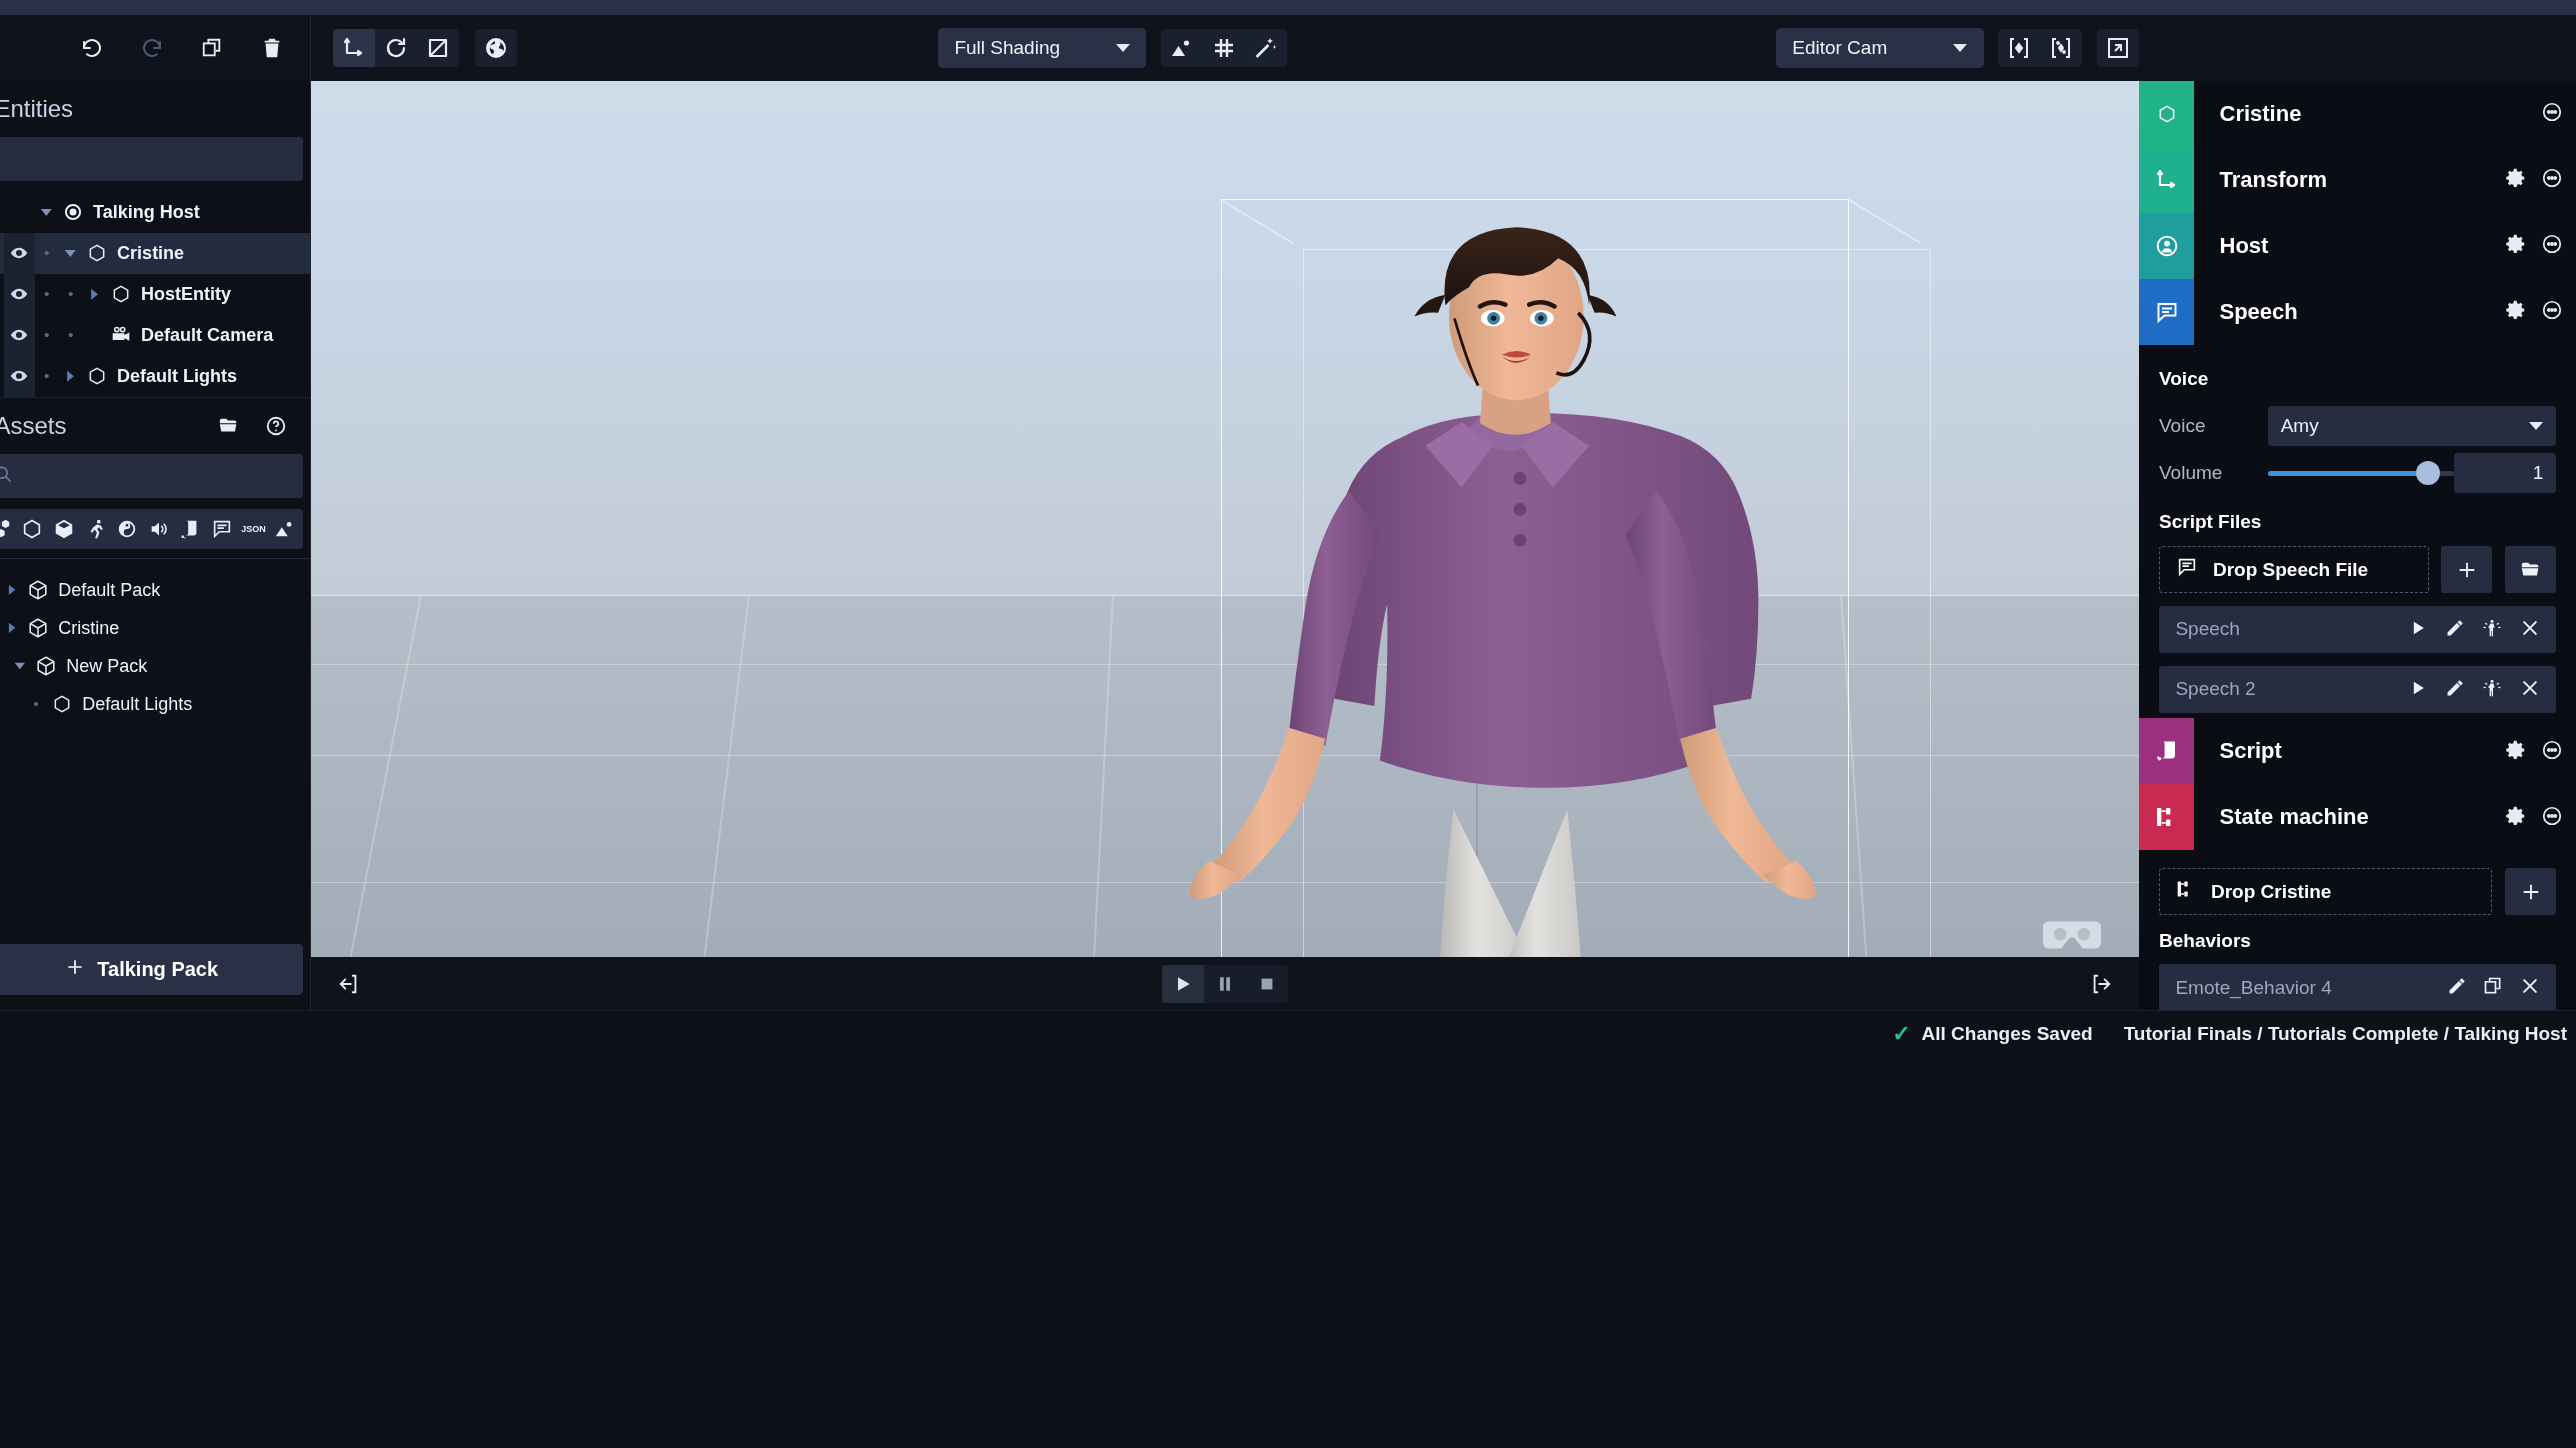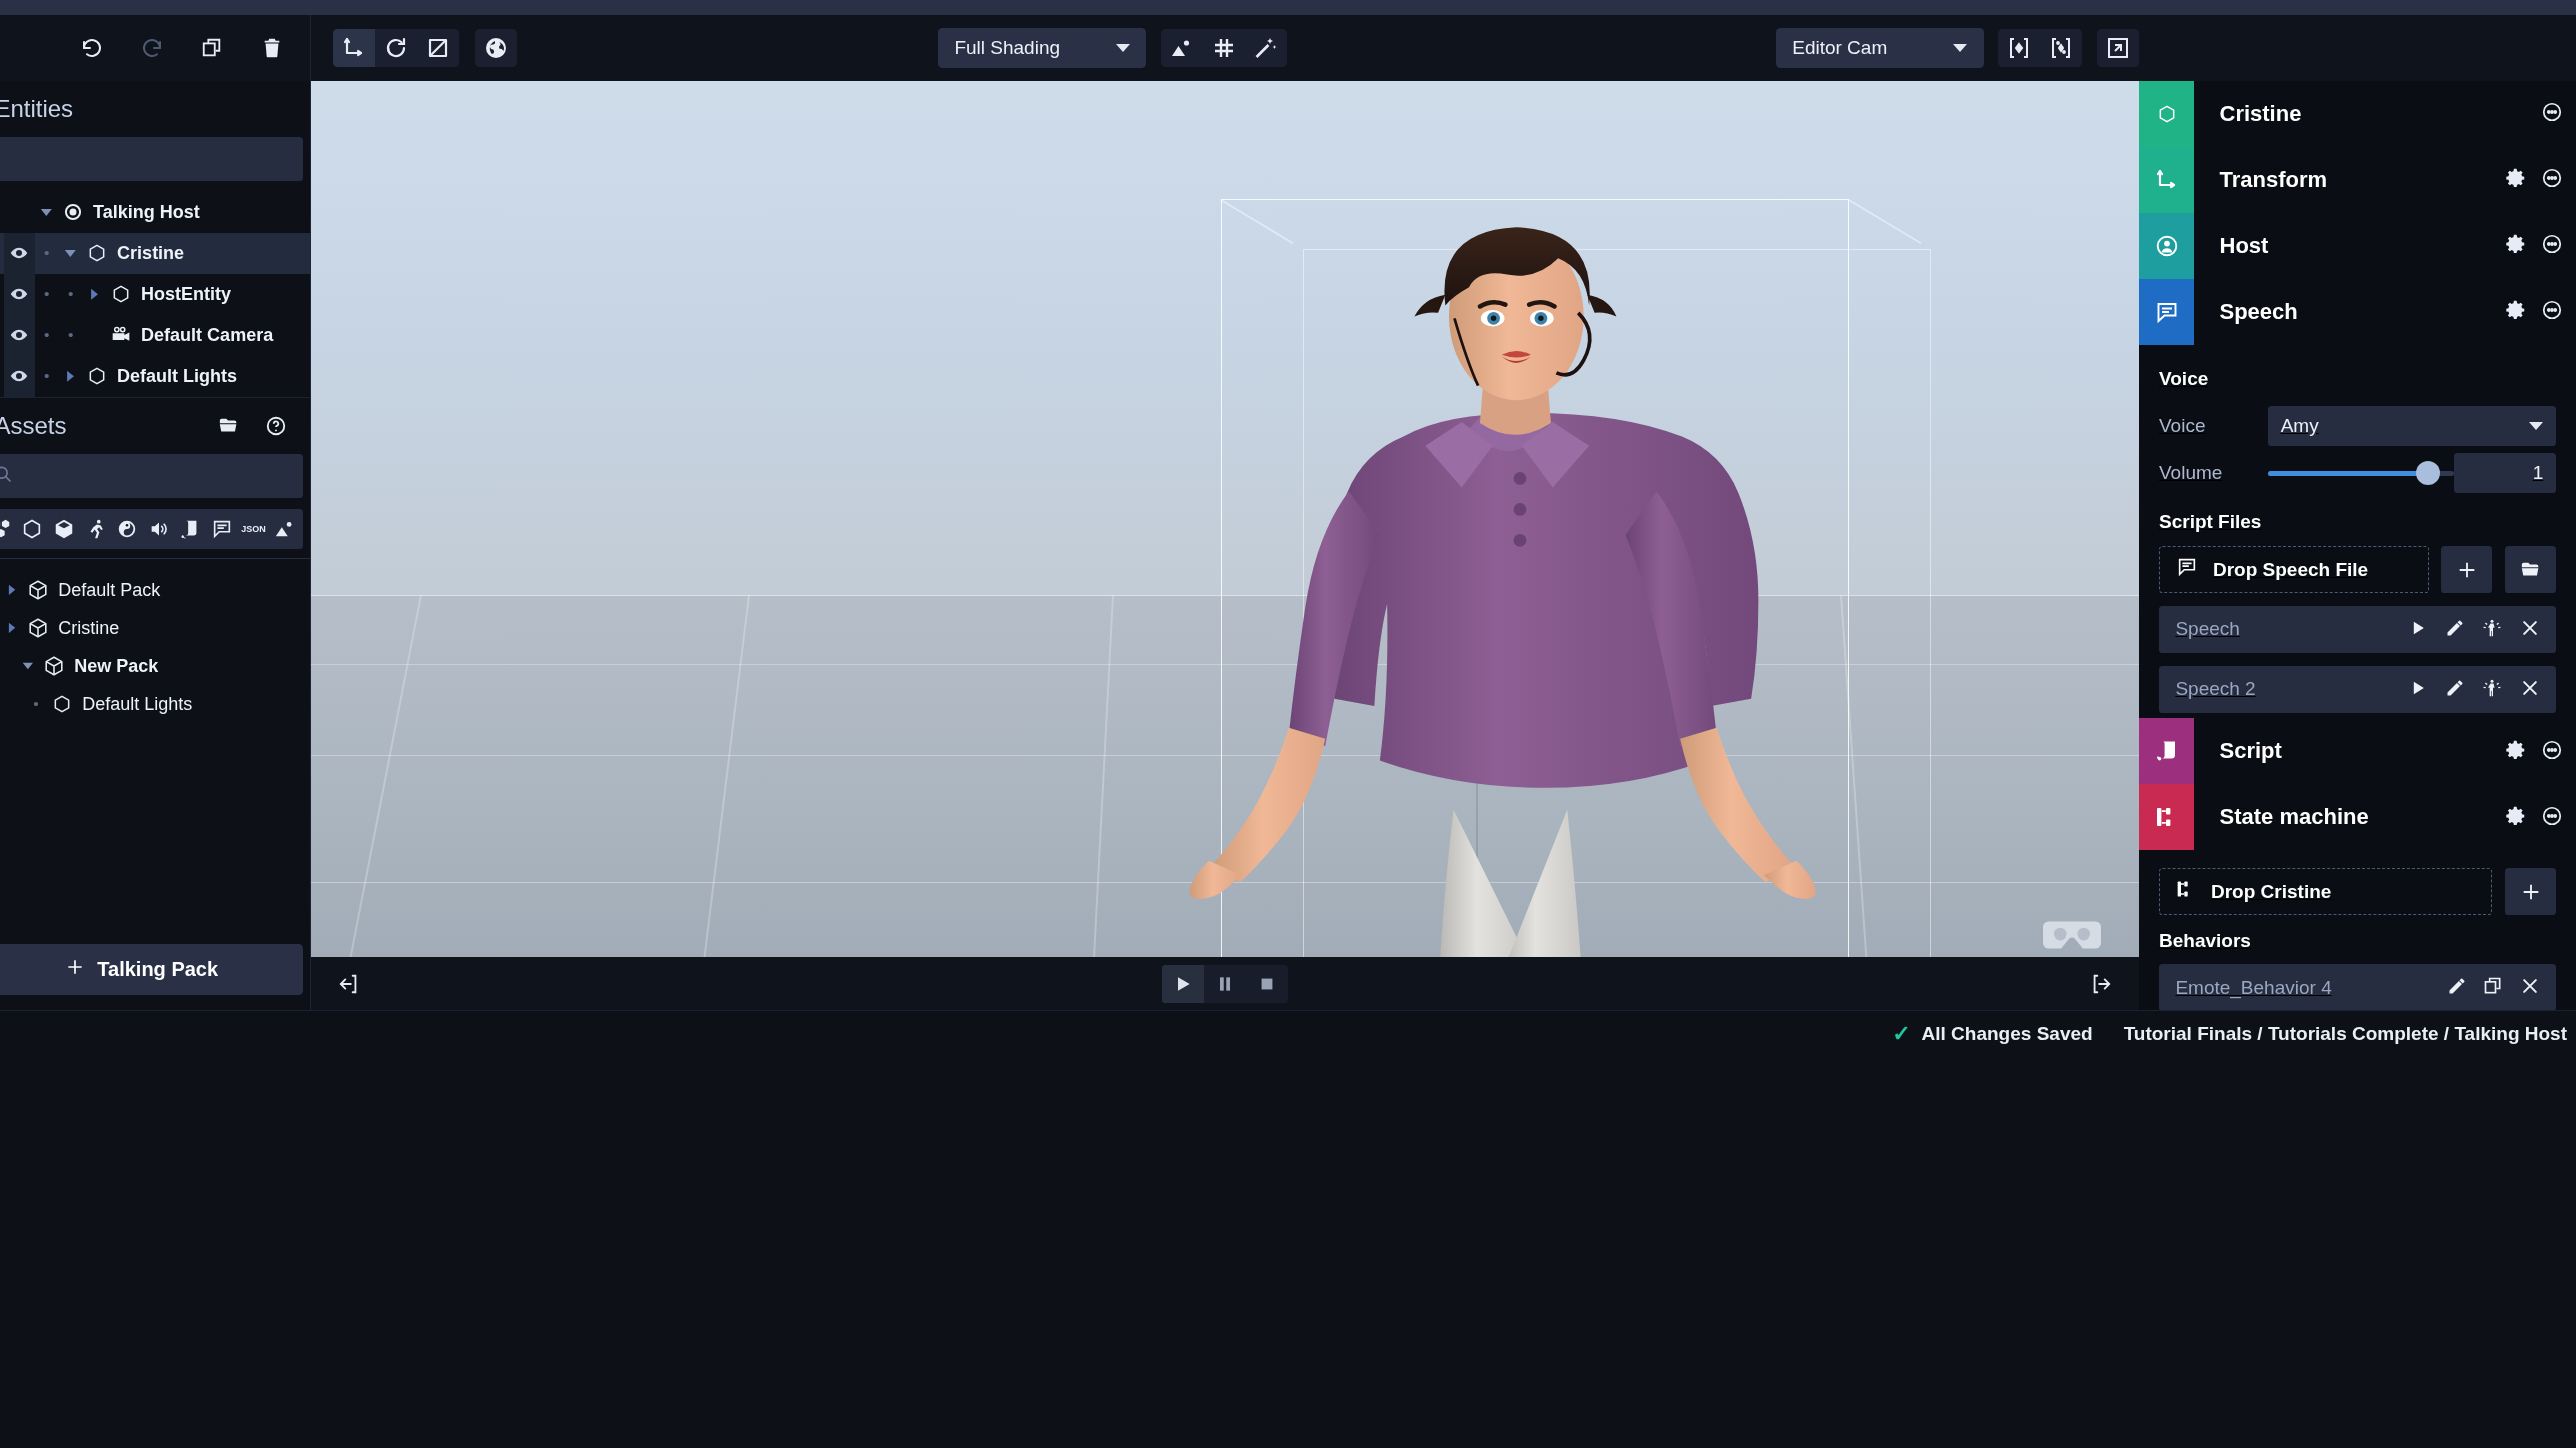--- a/index.html
+++ b/index.html
@@ -163,21 +163,21 @@
   .comp-strip {
     width: 55px; flex: 0 0 55px; height: 66px; display: flex;
     align-items: center; justify-content: center; color: #fff;
   }
   .comp-name {
     flex: 1; font-size: 22px; color: #fff; font-weight: 600; padding-left: 25.5px;
   }
   .comp-actions { display: flex; gap: 14.6px; padding-right: 12.7px; align-items:center; }
   .gear, .dots { color: #e6ebf5; cursor: pointer; }
 
-  .section { padding: 9px 20px 5.5px 20px; text-decoration: underline; }
+  .section { padding: 9px 20px 5.5px 20px; }
   .sec-title { font-size: 19px; color: #fff; font-weight: 700; margin: 14.6px 0 12.7px 0; }
   .field-row { display: flex; align-items: center; height: 47px; }
   .field-label { width: 109px; font-size: 19px; color: #aeb9cf; }
   .sel {
     flex: 1; background: #262d41; border-radius: 3.6px; height: 40px;
     display: flex; align-items: center; justify-content: space-between;
     padding: 0 12.7px; color: #eef1f7; font-size: 19px; cursor: pointer;
   }
   .slider-wrap { flex: 1; display: flex; align-items: center; gap: 0; }
   .slider {
@@ -581,21 +581,21 @@
                 </svg>
               </span>
               <span class="pack-icon">
                 <svg width="22" height="22" viewBox="0 0 24 24" fill="none" stroke="currentColor" stroke-width="1.7" stroke-linejoin="round">
                   <path d="M12 2.5l8.5 4.7v9.6L12 21.5 3.5 16.8V7.2L12 2.5z"></path>
                   <path d="M3.5 7.2L12 12l8.5-4.8M12 12v9.5"></path>
                 </svg>
               </span>
               <span>Cristine</span>
             </div>
-            <div class="asset-row" style="padding-left: 16px; font-weight: bold;">
+            <div class="asset-row" style="padding-left: 8px;">
               <span class="tw-arrow">
                 <svg width="13.7" height="13.7" viewBox="0 0 16 16" fill="#7f90b5">
                   <polygon points="2,4.5 14,4.5 8,12"></polygon>
                 </svg>
               </span>
               <span class="pack-icon">
                 <svg width="22" height="22" viewBox="0 0 24 24" fill="none" stroke="currentColor" stroke-width="1.7" stroke-linejoin="round">
                   <path d="M12 2.5l8.5 4.7v9.6L12 21.5 3.5 16.8V7.2L12 2.5z"></path>
                   <path d="M3.5 7.2L12 12l8.5-4.8M12 12v9.5"></path>
                 </svg>

